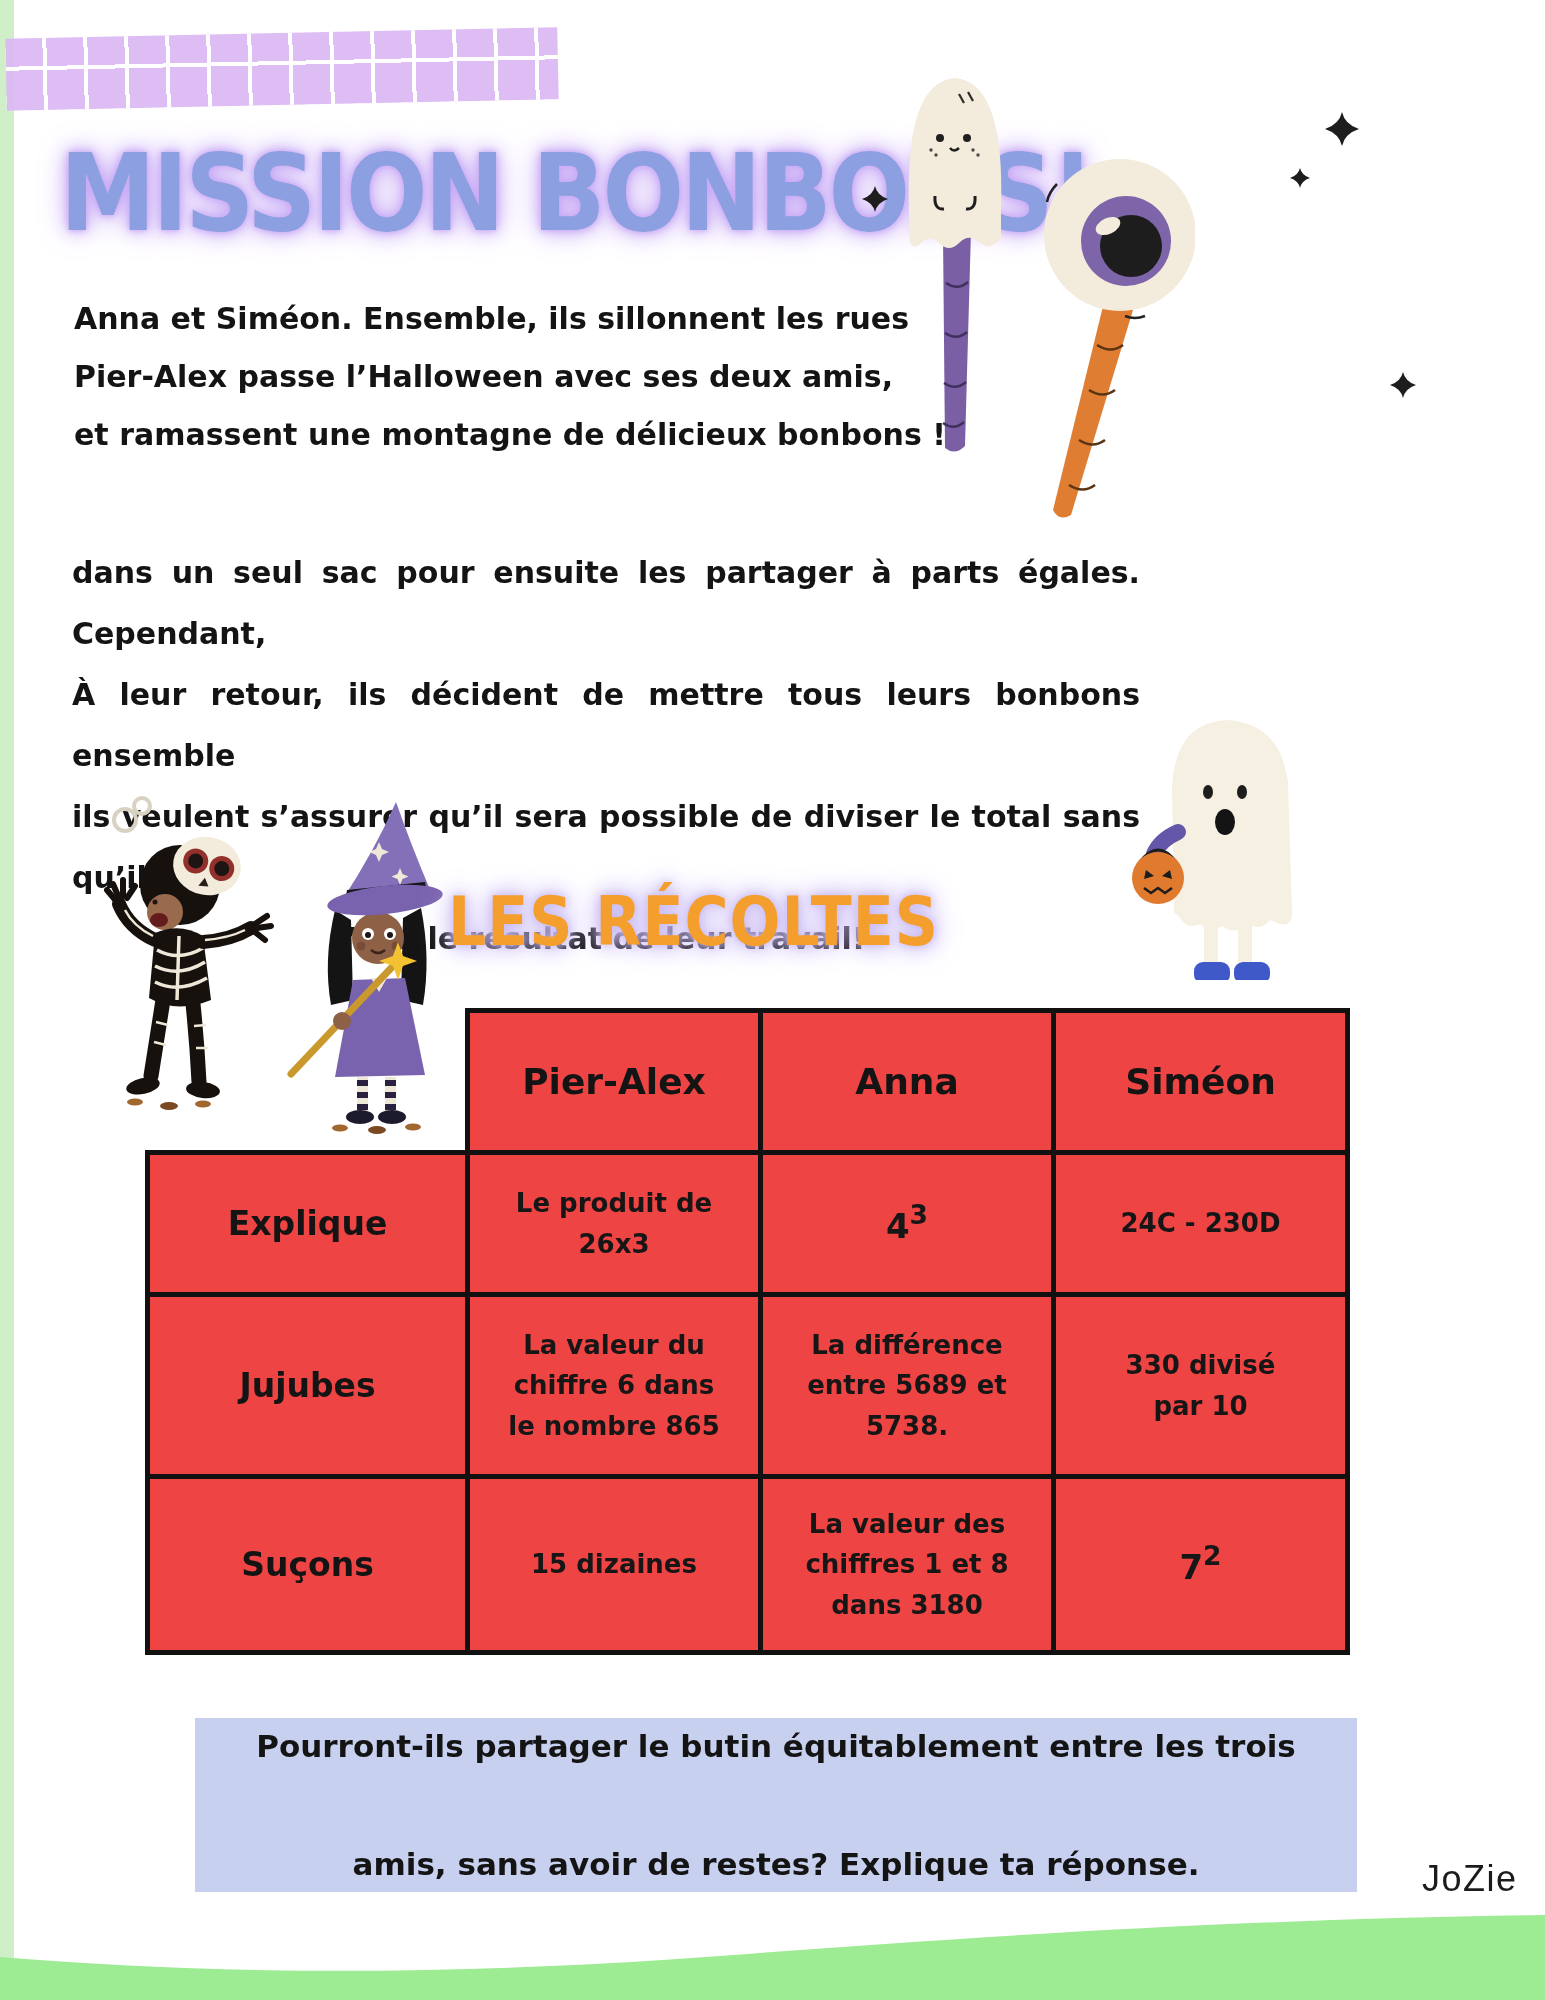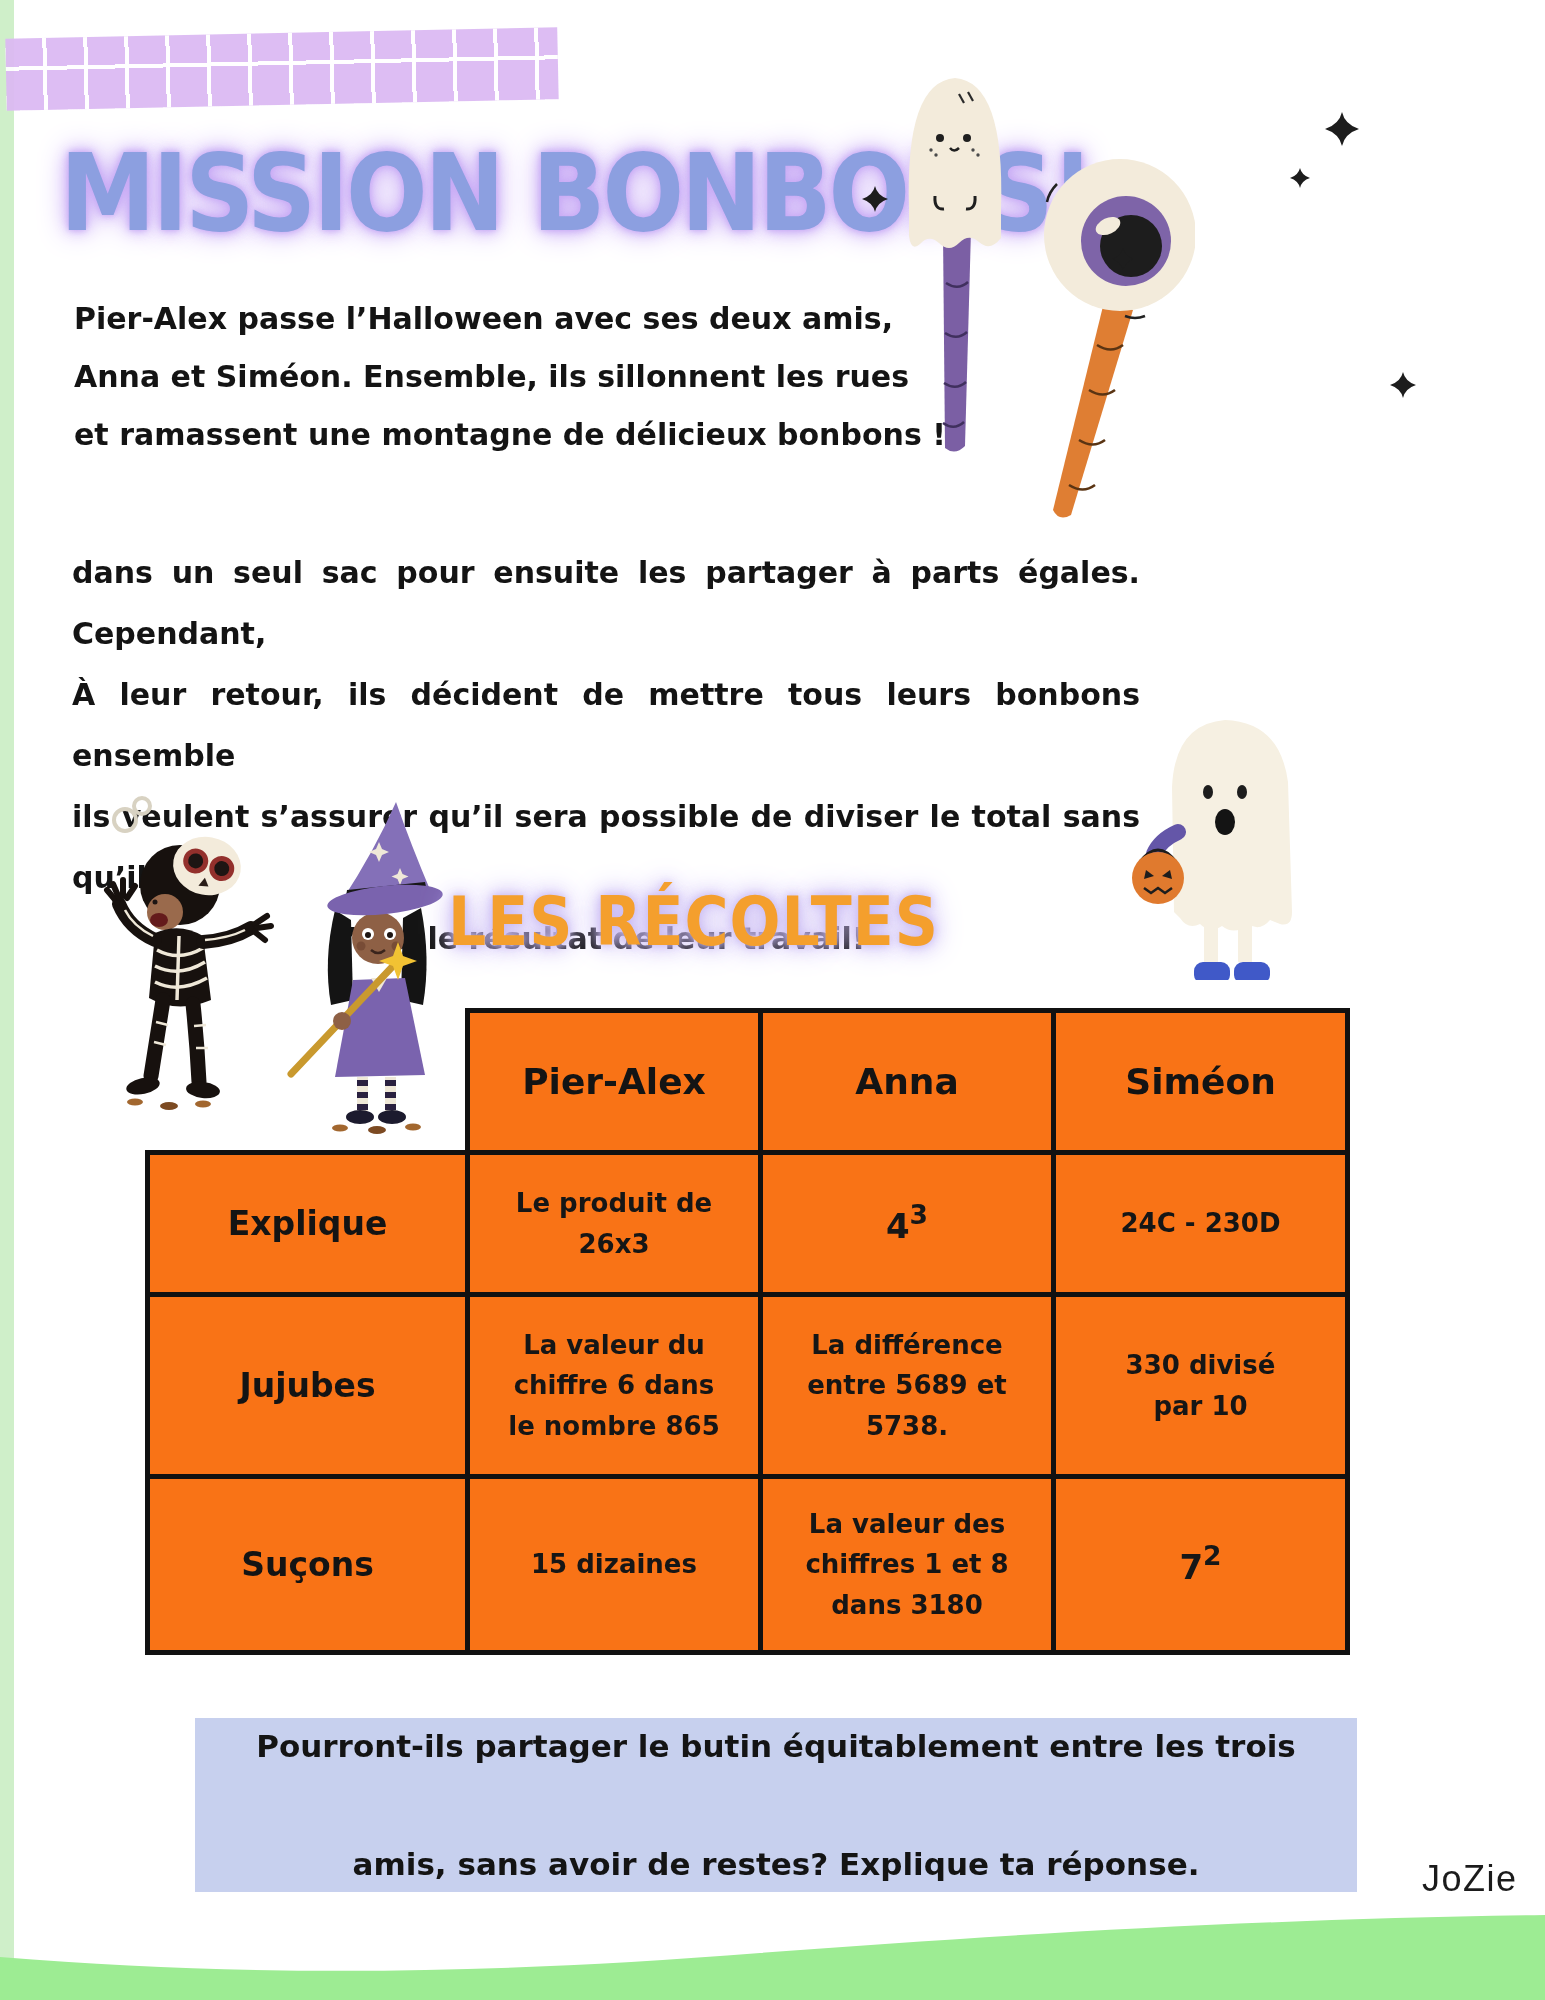--- a/index.html
+++ b/index.html
@@ -27,21 +27,21 @@
   .cline{text-align:center;}
 
   .recoltes{left:448px;top:882px;width:484px;text-align:center;font-size:60px;font-weight:bold;
     letter-spacing:1px;color:var(--recoltes-text);transform:scaleY(1.12);transform-origin:center top;white-space:nowrap;
     text-shadow:0 0 8px var(--recoltes-glow),0 0 18px var(--recoltes-glow),0 0 30px var(--recoltes-glow);}
 
   table.harvest{left:145px;top:1008px;border-collapse:collapse;table-layout:fixed;position:absolute;}
   table.harvest col.c0{width:320px}  table.harvest col.c1{width:293px}
   table.harvest col.c2{width:293px}  table.harvest col.c3{width:294px}
   table.harvest th,table.harvest td{border:5px solid var(--table-border);padding:6px 14px;
-    text-align:center;vertical-align:middle;background:#f97316;}
+    text-align:center;vertical-align:middle;background:#ef4444;}
   table.harvest td.ghost-cell{border:none;background:transparent;}
   table.harvest th.colhead{font-size:36px;font-weight:bold;height:125px;color:#141414;}
   th.h-pier{background:var(--header-pier-alex);}
   th.h-anna{background:var(--header-anna);}
   th.h-simeon{background:var(--header-simeon);}
   th.rlabel{background:var(--row-label-bg);font-size:33px;font-weight:bold;color:#141414;}
   td.cellv{font-size:26px;font-weight:bold;line-height:1.55;white-space:pre-line;color:#161616;}
   td.exp{font-size:34px;font-weight:bold;}
   td.exp sup{font-size:.78em;position:relative;top:-2px;}
   tr.r0{height:142px} tr.r1{height:182px} tr.r2{height:176px}
@@ -60,22 +60,22 @@
 <body>
 
 <div class="page">
 
   <div class="abs left-strip"></div>
   <div class="abs washi"></div>
 
   <div class="abs page-title">MISSION BONBONS!</div>
 
   <div class="abs para para1">
+    <div>Anna et Siméon. Ensemble, ils sillonnent les rues</div>
     <div>Pier-Alex passe l’Halloween avec ses deux amis,</div>
-    <div>Anna et Siméon. Ensemble, ils sillonnent les rues</div>
     <div>et ramassent une montagne de délicieux bonbons !</div>
   </div>
 
   <div class="abs para para2">
     <div class="jline">dans un seul sac pour ensuite les partager à parts égales. Cependant,</div>
     <div class="jline">À leur retour, ils décident de mettre tous leurs bonbons ensemble</div>
     <div class="jline">ils veulent s’assurer qu’il sera possible de diviser le total sans qu’il</div>
     <div class="cline">’oici le résultat de leur travail!</div>
   </div>
 

